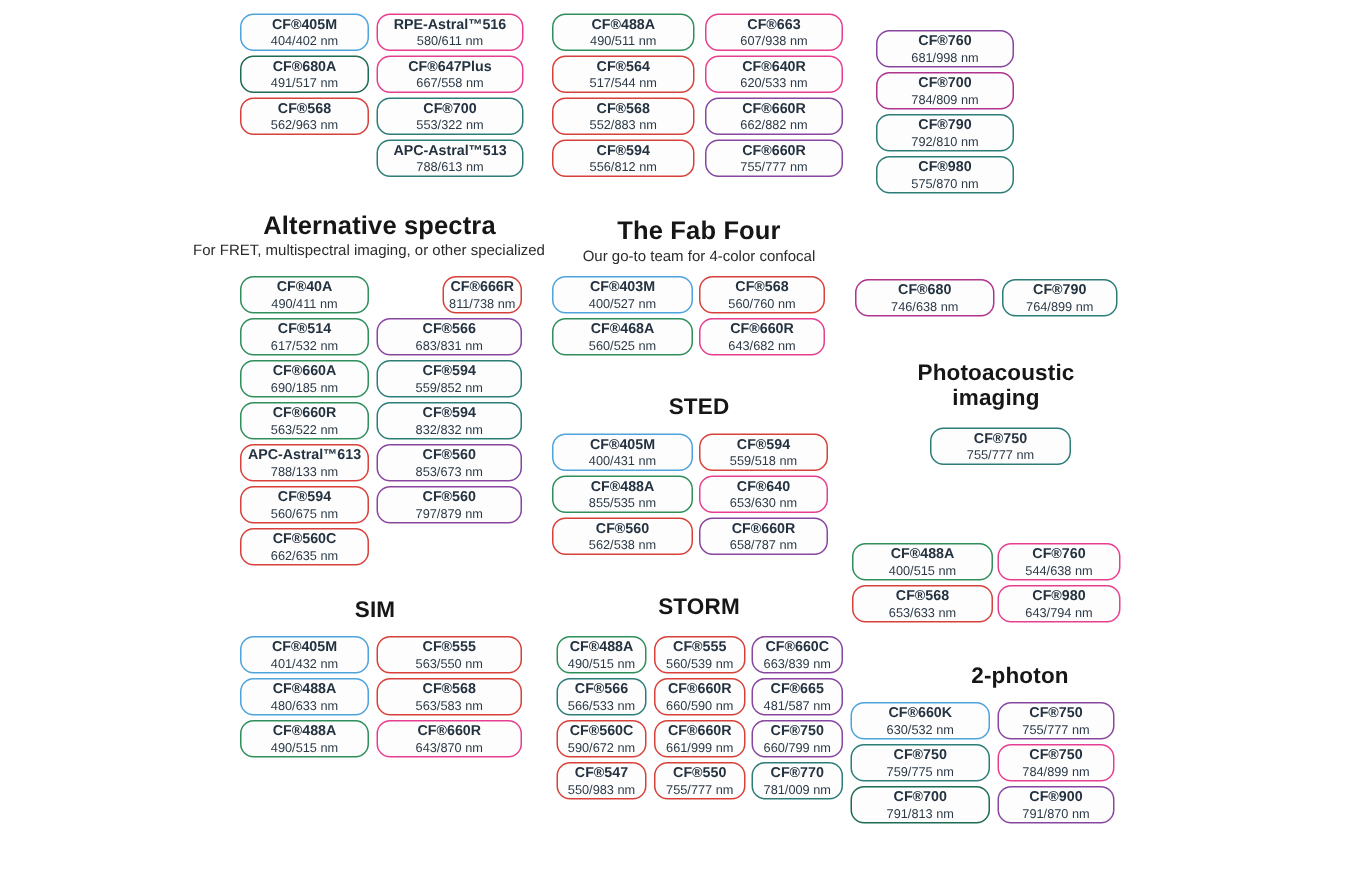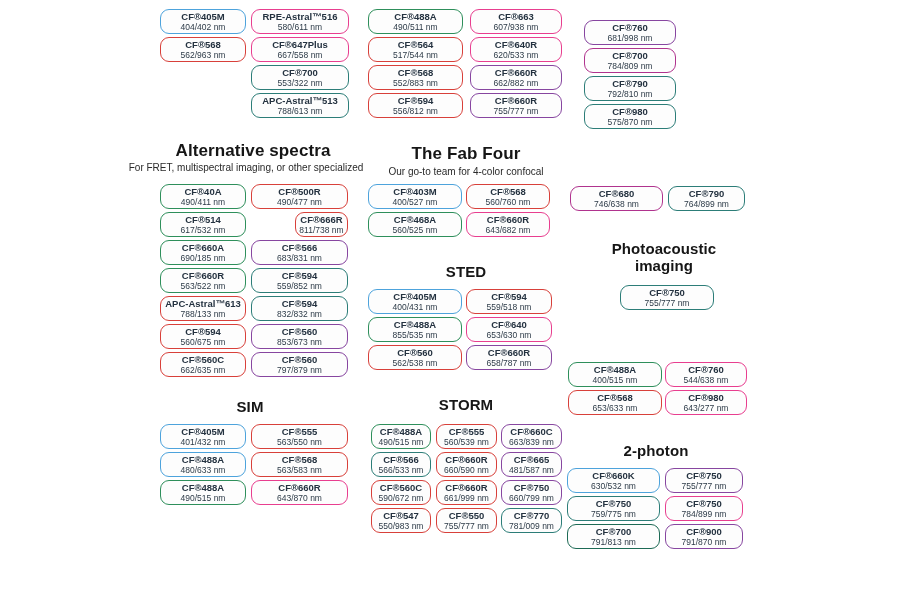--- a/index.html
+++ b/index.html
@@ -41,25 +41,29 @@
 
   <div class="sec-title" style="left:386px;top:263px;width:160px">STED</div>
 
   <div class="sec-title" style="left:170px;top:398px;width:160px">SIM</div>
 
   <div class="sec-title" style="left:386px;top:396px;width:160px">STORM</div>
 
   <div class="sec-title" style="left:594px;top:240px;width:140px">Photoacoustic imaging</div>
 
 
-  <div class="sec-title" style="left:576px;top:442px;width:160px">2-photon</div>
+  <div class="sec-title" style="left:600px;top:442px;width:160px">2-photon</div>
 <div class="col" style="left: 160px; top: 9px; width: 86px;">
       <div class="badge" style="border-color: rgb(77, 163, 220);">
         <span class="dye-name">CF®405M</span>
         <span class="dye-nm">404/402 nm</span>
+      </div>
+      <div class="badge" style="border-color: rgb(29, 106, 85);">
+        <span class="dye-name">CF®680A</span>
+        <span class="dye-nm">491/517 nm</span>
       </div>
       <div class="badge" style="border-color: rgb(216, 64, 58);">
         <span class="dye-name">CF®568</span>
         <span class="dye-nm">562/963 nm</span>
       </div>
     </div>
     <div class="col" style="left: 251px; top: 9px; width: 98px;">
       <div class="badge" style="border-color: rgb(232, 62, 143);">
         <span class="dye-name">RPE-Astral™516</span>
         <span class="dye-nm">580/611 nm</span>
@@ -155,24 +159,20 @@
       <div class="badge" style="border-color: rgb(216, 64, 58);">
         <span class="dye-name">CF®594</span>
         <span class="dye-nm">560/675 nm</span>
       </div>
       <div class="badge" style="border-color: rgb(216, 64, 58);">
         <span class="dye-name">CF®560C</span>
         <span class="dye-nm">662/635 nm</span>
       </div>
     </div>
     <div class="col" style="left: 251px; top: 184px; width: 97px;">
-      <div class="badge" style="border-color: rgb(216, 64, 58);">
-        <span class="dye-name">CF®500R</span>
-        <span class="dye-nm">490/477 nm</span>
-      </div>
       <div class="badge" style="border-color: rgb(216, 64, 58); margin-left: 44px;">
         <span class="dye-name">CF®666R</span>
         <span class="dye-nm">811/738 nm</span>
       </div>
       <div class="badge" style="border-color: rgb(135, 70, 160);">
         <span class="dye-name">CF®566</span>
         <span class="dye-nm">683/831 nm</span>
       </div>
       <div class="badge" style="border-color: rgb(44, 125, 120);">
         <span class="dye-name">CF®594</span>
@@ -349,21 +349,21 @@
         <span class="dye-nm">653/633 nm</span>
       </div>
     </div>
     <div class="col" style="left: 665px; top: 362px; width: 82px;">
       <div class="badge" style="border-color: rgb(232, 62, 143);">
         <span class="dye-name">CF®760</span>
         <span class="dye-nm">544/638 nm</span>
       </div>
       <div class="badge" style="border-color: rgb(232, 62, 143);">
         <span class="dye-name">CF®980</span>
-        <span class="dye-nm">643/277 nm</span>
+        <span class="dye-nm">643/794 nm</span>
       </div>
     </div>
     <div class="col" style="left: 567px; top: 468px; width: 93px;">
       <div class="badge" style="border-color: rgb(77, 163, 220);">
         <span class="dye-name">CF®660K</span>
         <span class="dye-nm">630/532 nm</span>
       </div>
       <div class="badge" style="border-color: rgb(44, 125, 120);">
         <span class="dye-name">CF®750</span>
         <span class="dye-nm">759/775 nm</span>

